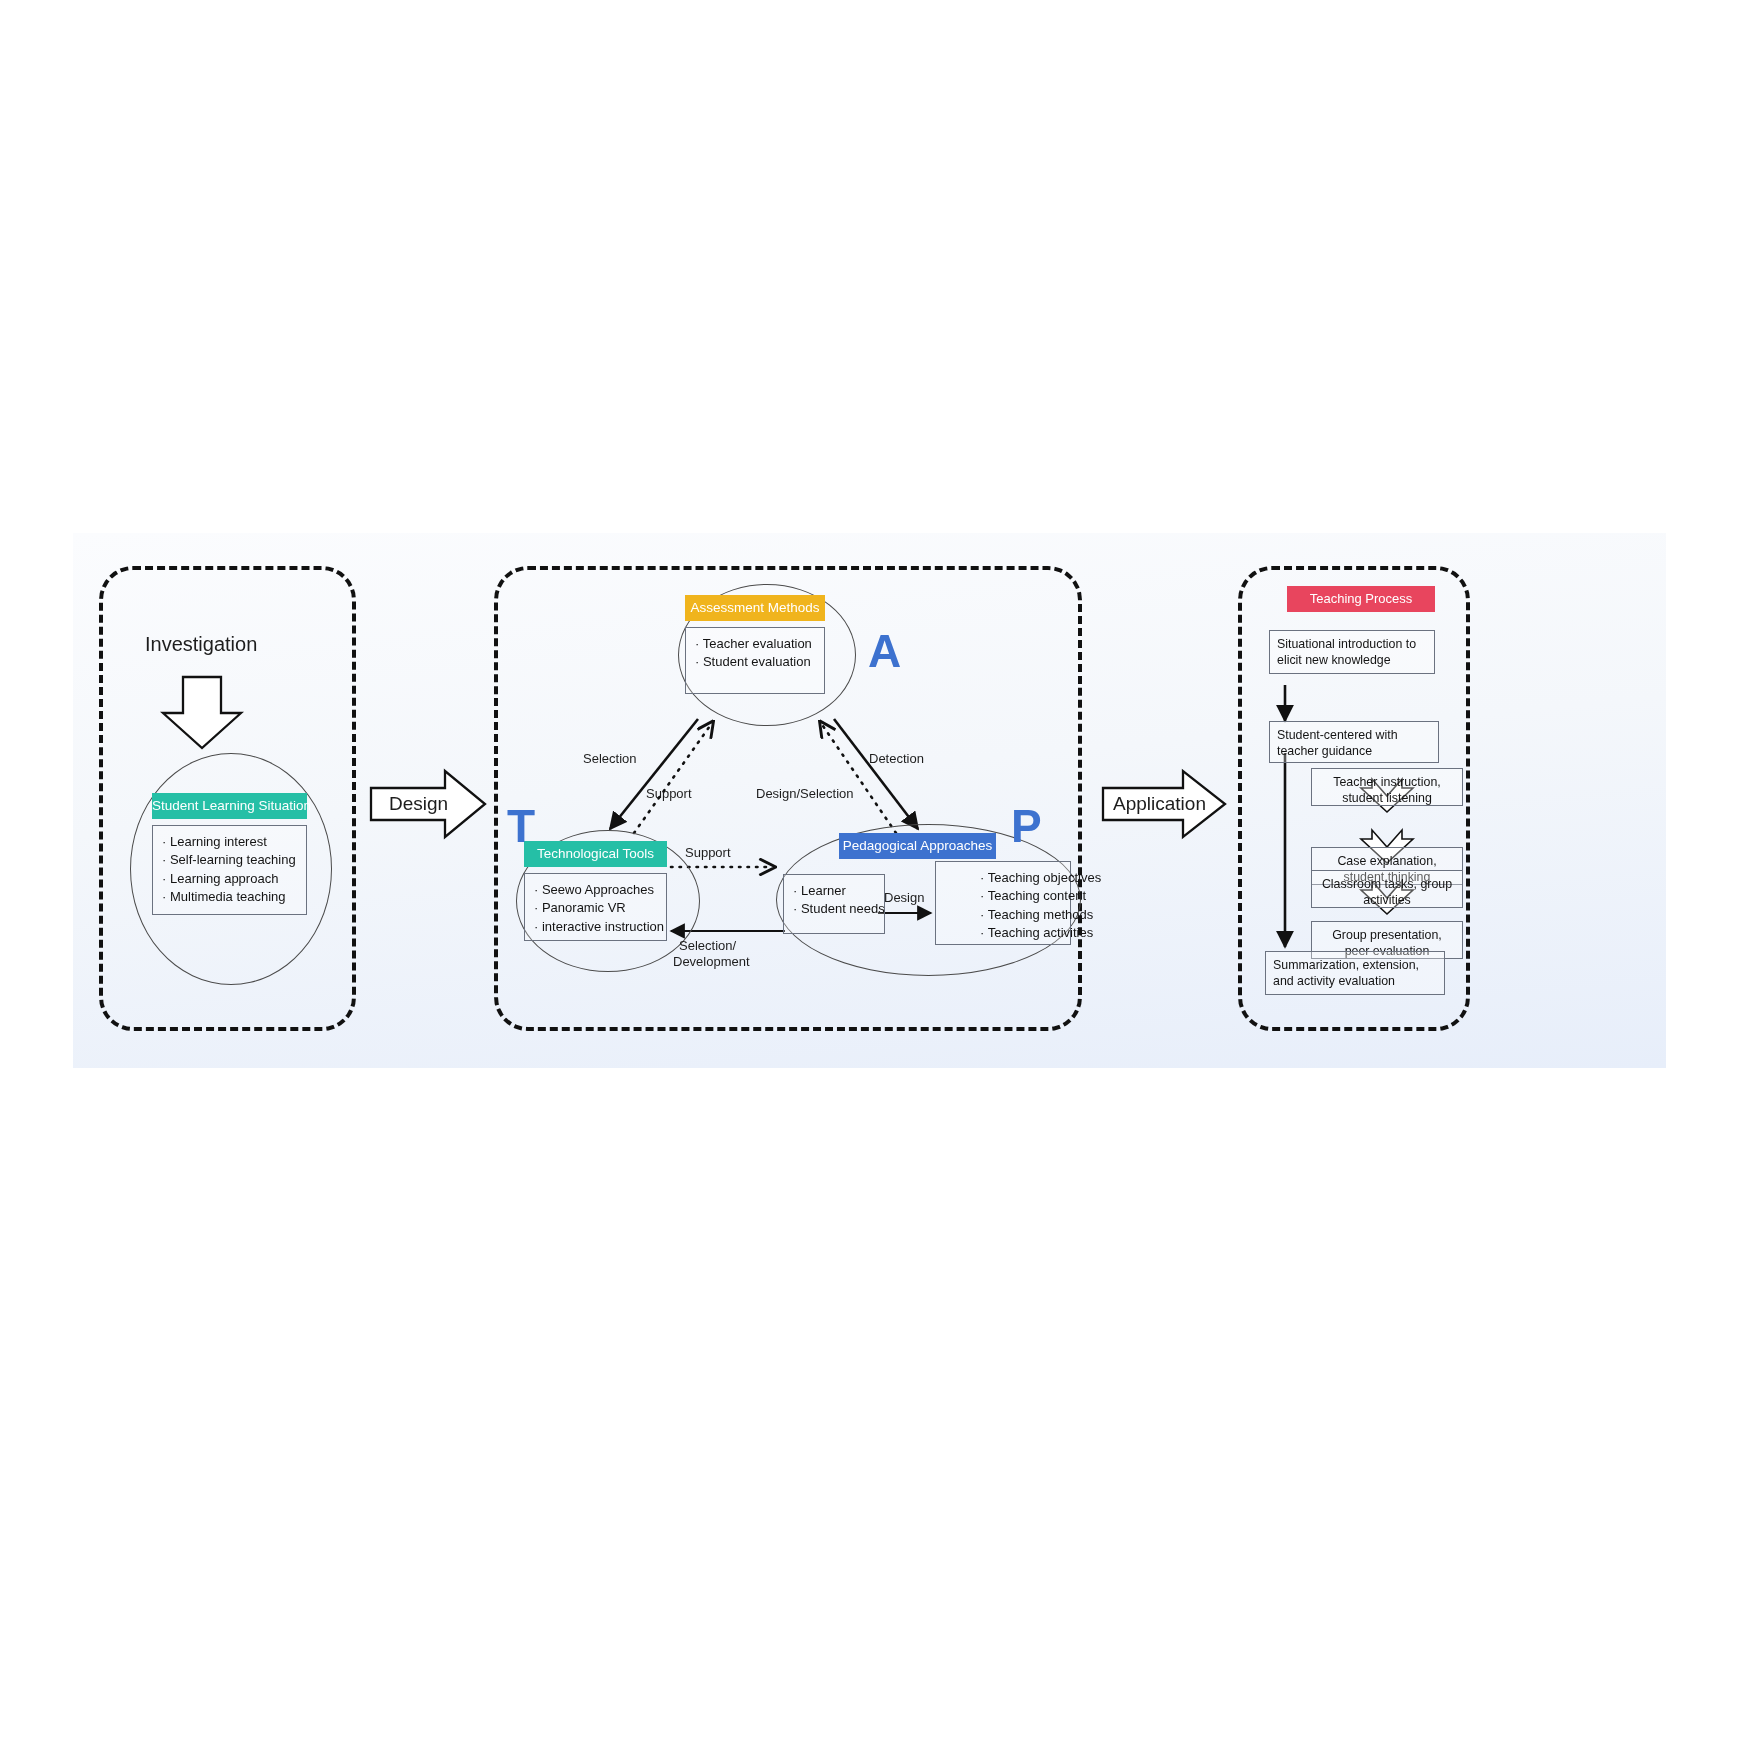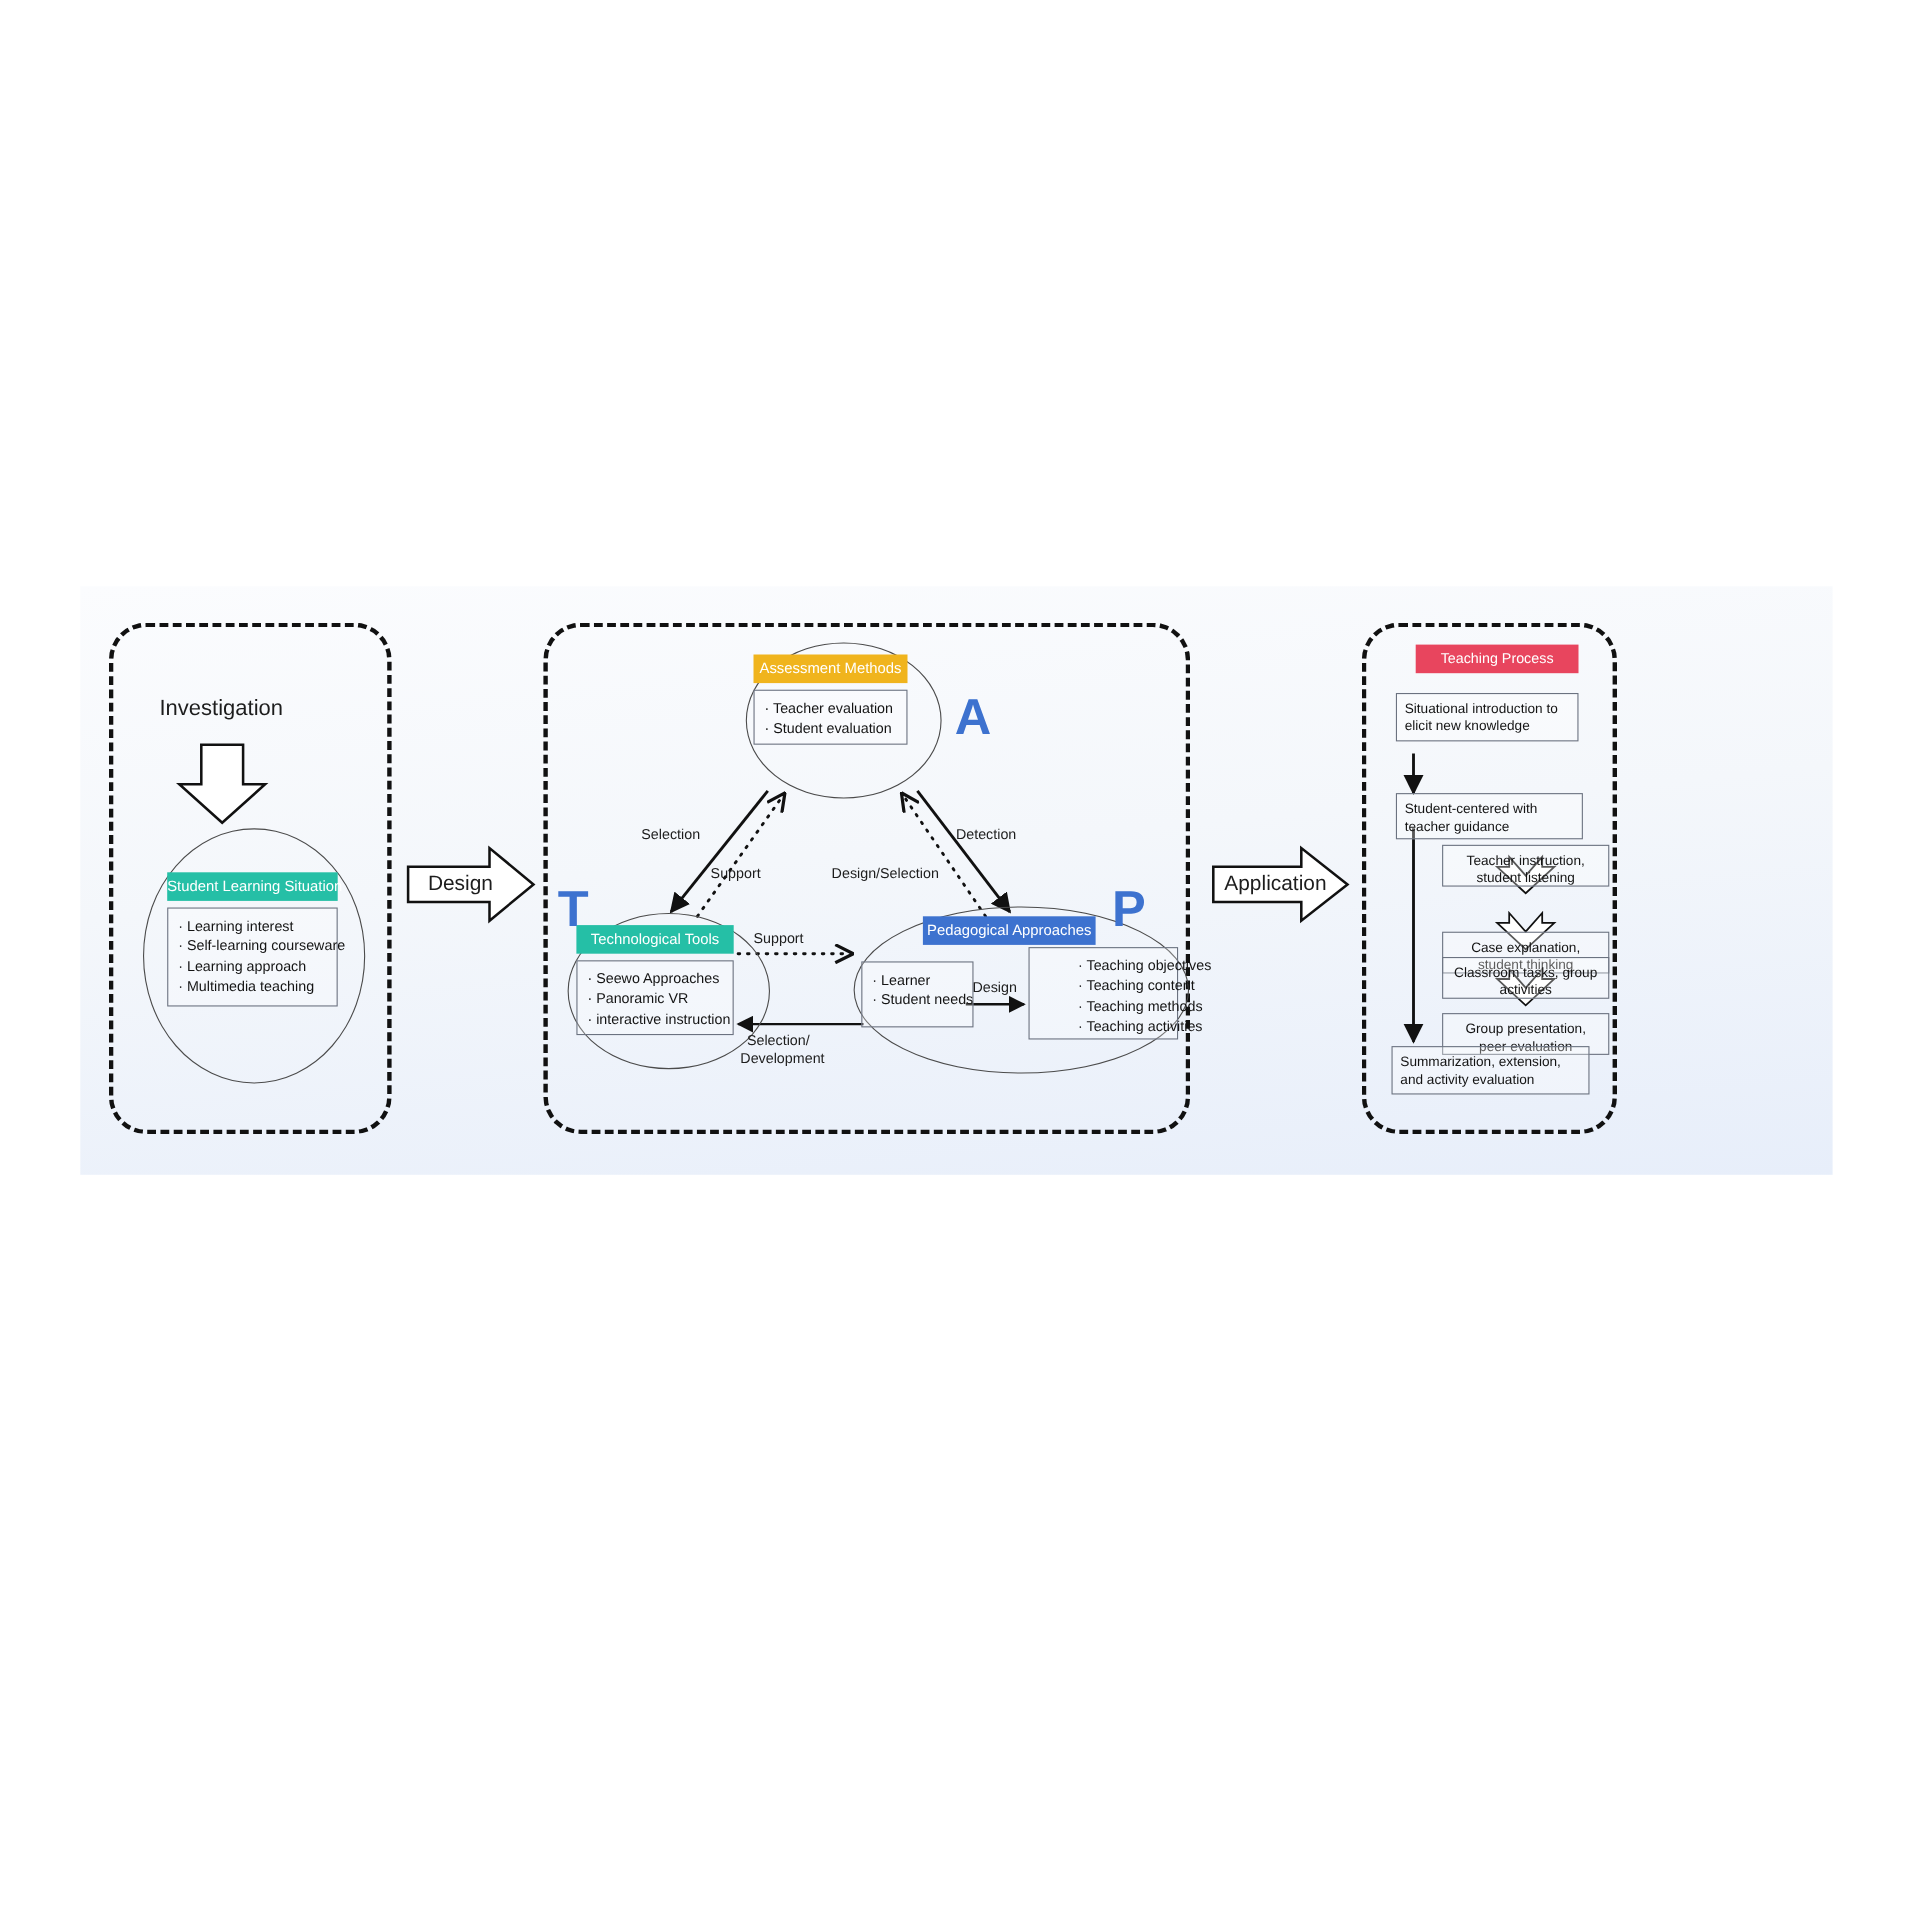--- a/index.html
+++ b/index.html
@@ -86,31 +86,31 @@
   <div class="panel" id="panel-right"></div>
 
   <div class="lbl" style="left:72px;top:100px;font-size:20px;">Investigation</div>
 
   <div class="ellipse" style="left:57px;top:220px;width:200px;height:230px;"></div>
 
   <div class="hdr" style="left:79px;top:260px;width:155px;background:#25BFA6;">Student Learning Situation</div>
 
   <div class="listbox" style="left:79px;top:292px;width:155px;height:90px;">
     <div>· Learning interest</div>
-    <div>· Self-learning courseware</div>
+    <div>· Self-learning teaching</div>
     <div>· Learning approach</div>
     <div>· Multimedia teaching</div>
   </div>
 
   <div class="lbl" style="left:316px;top:260px;font-size:19px;">Design</div>
   <div class="lbl" style="left:1040px;top:260px;font-size:19px;">Application</div>
 
   <div class="ellipse" style="left:605px;top:51px;width:176px;height:140px;"></div>
   <div class="hdr" style="left:612px;top:62px;width:140px;background:#F0B41D;">Assessment Methods</div>
-  <div class="listbox" style="left:612px;top:94px;width:140px;height:50px;">
+  <div class="listbox" style="left:612px;top:94px;width:140px;height:67px;">
     <div>· Teacher evaluation</div>
     <div>· Student evaluation</div>
   </div>
   <div class="tpack-letter" style="left:795px;top:95px;">A</div>
 
   <div class="ellipse" style="left:443px;top:297px;width:182px;height:140px;"></div>
   <div class="hdr" style="left:451px;top:308px;width:143px;background:#25BFA6;">Technological Tools</div>
   <div class="listbox" style="left:451px;top:340px;width:143px;height:68px;">
     <div>· Seewo Approaches</div>
     <div>· Panoramic VR</div>

